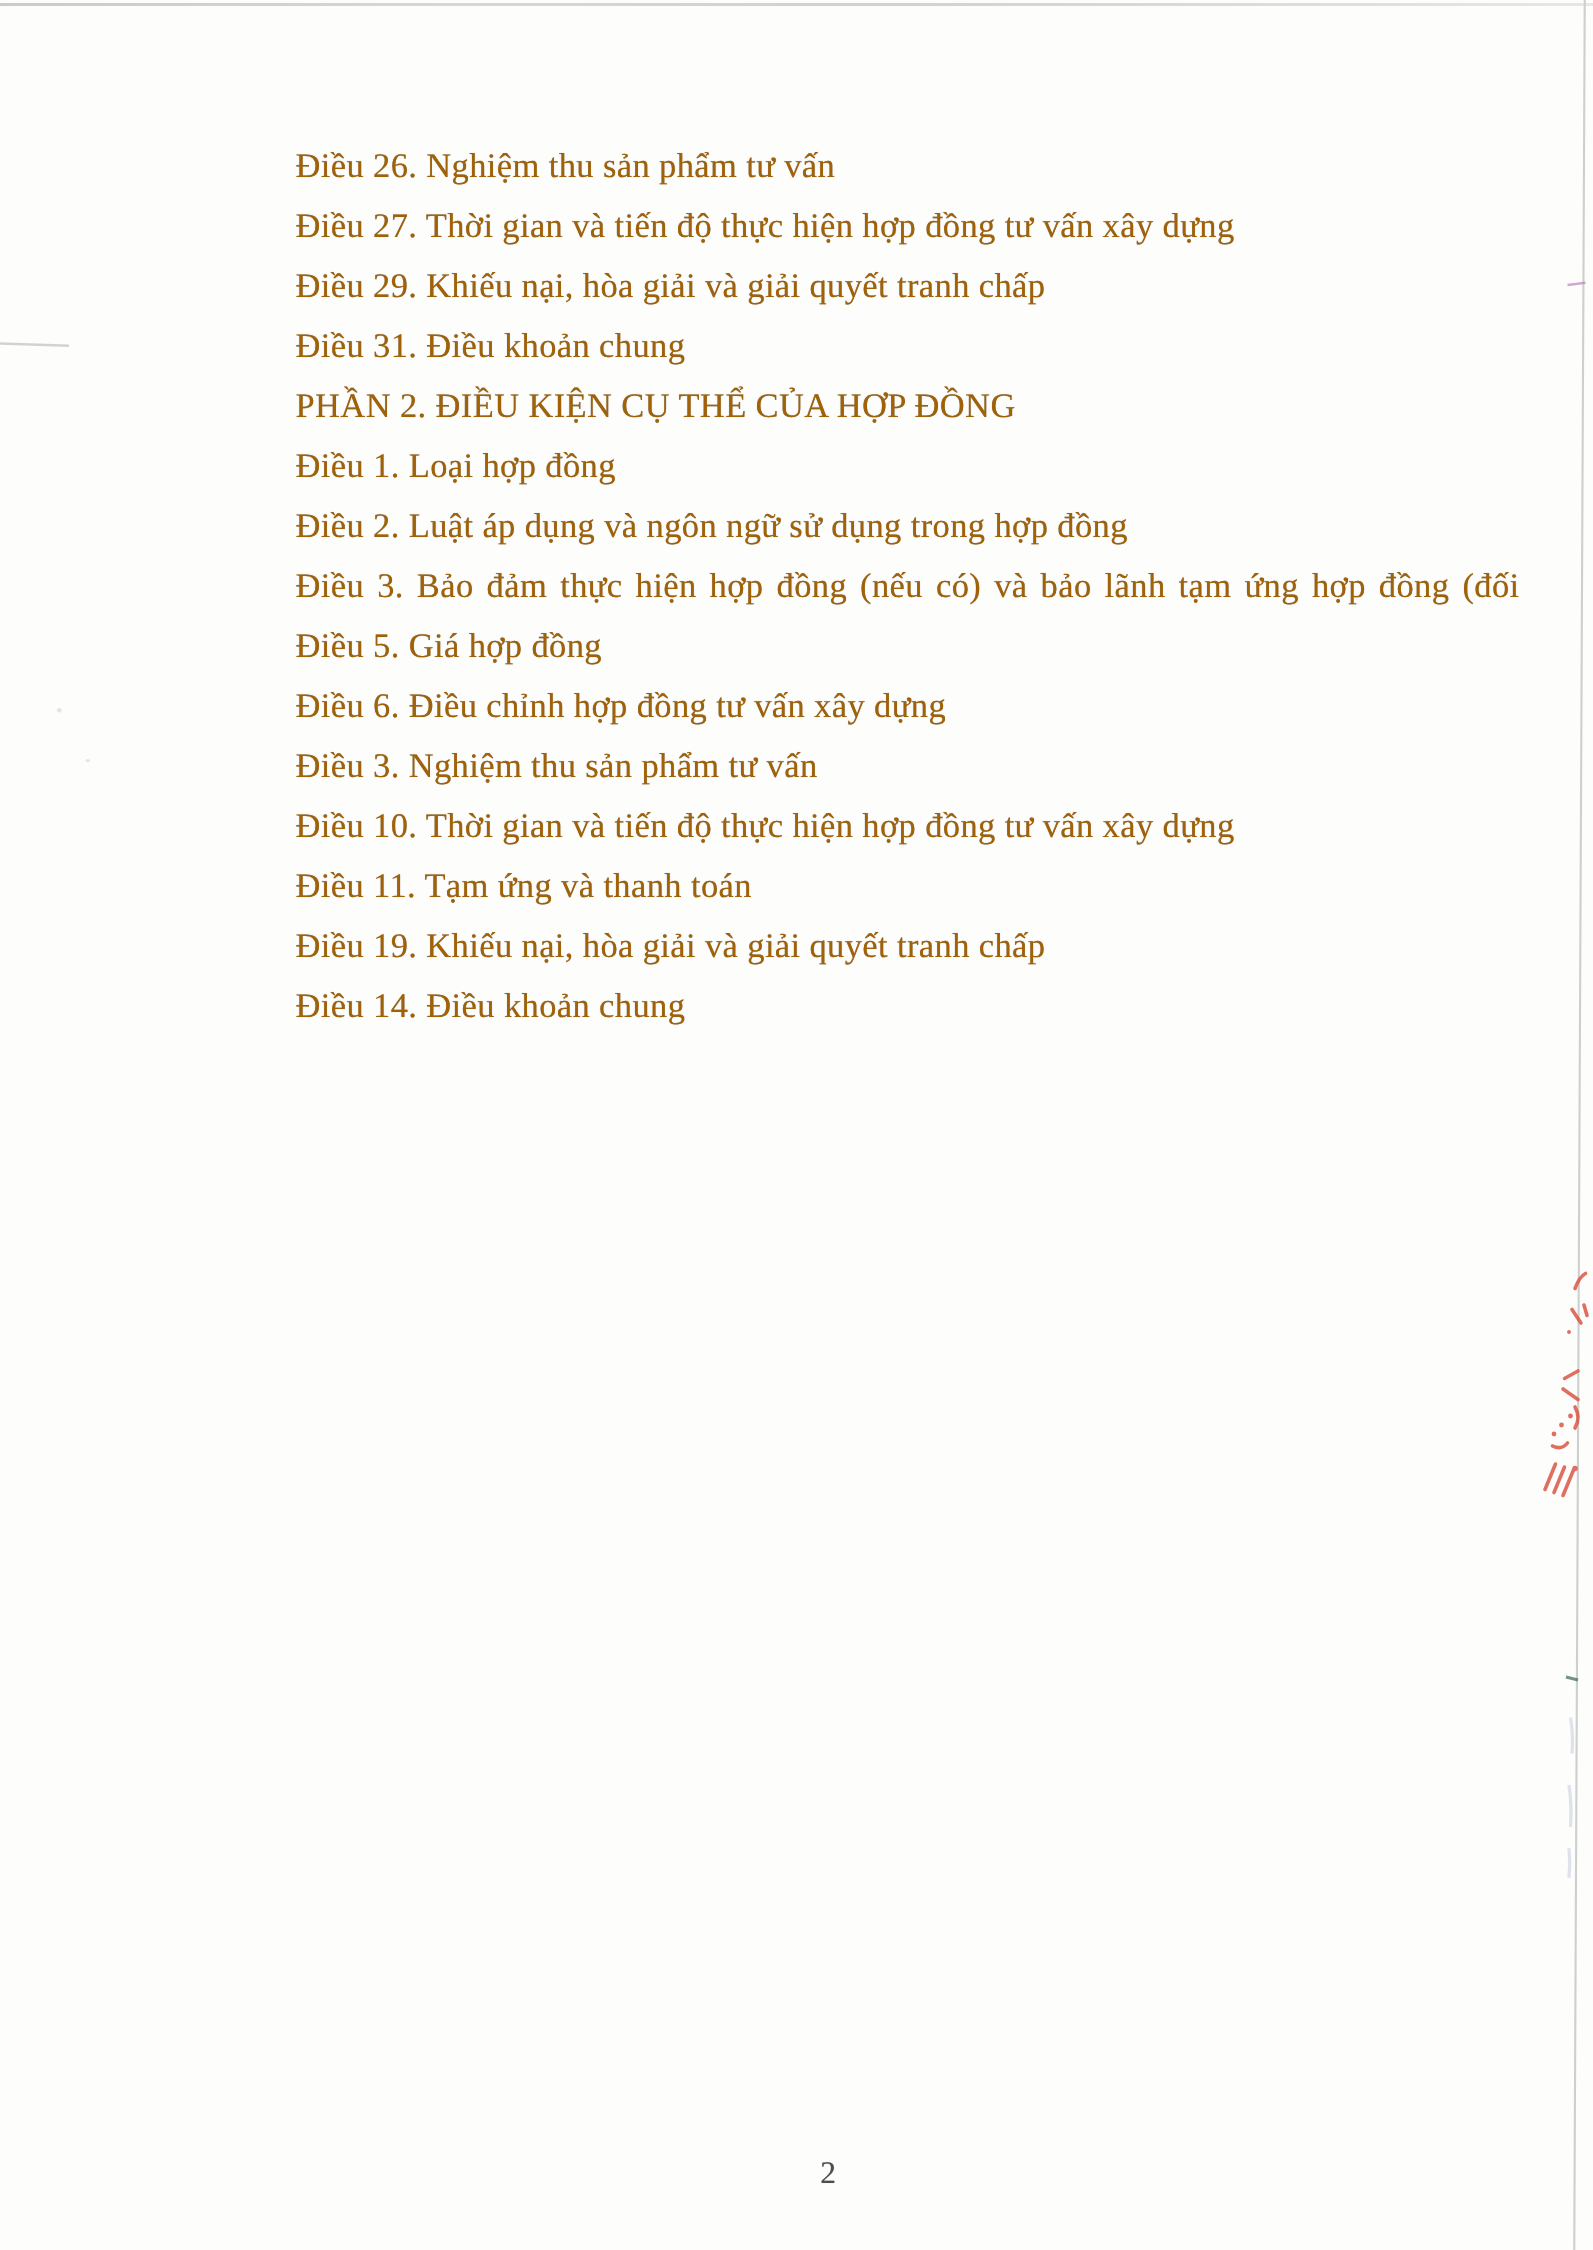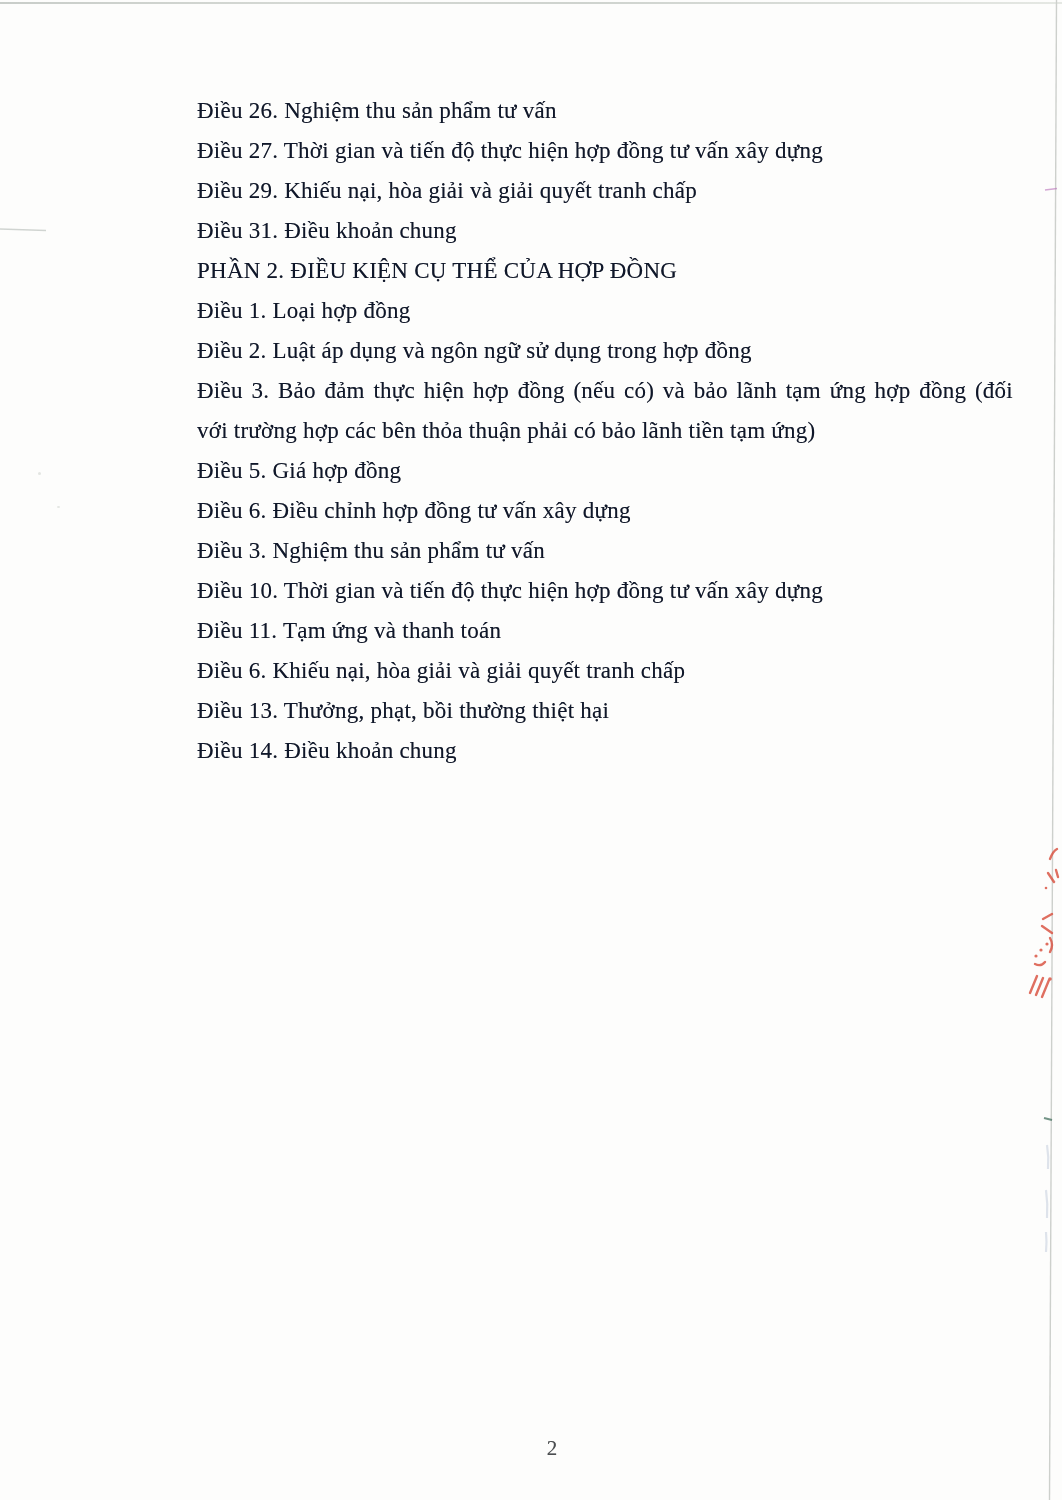--- a/index.html
+++ b/index.html
@@ -22,21 +22,21 @@
     width: 100%; height: 2px;
     background: linear-gradient(90deg,
       #b7bdb8 0%, #c7ccc6 28%, #bfc5bf 55%, #cdd2cc 78%, #dde1db 100%);
     opacity: .75;
   }
   .text-block {
     position: absolute;
     top: 91px;
     left: 197px;
     width: 816px;
-    color: #0f172a;
+    color: #a16207;
     font-size: 23px;
     letter-spacing: 0.25px;
     text-shadow: 0 0 0.5px rgba(65,66,68,0.55);
   }
   .text-block p {
     margin: 0;
     line-height: 40px;
     white-space: nowrap;
   }
   
@@ -76,28 +76,26 @@
 
   <div class="text-block">
     <p>Điều 26. Nghiệm thu sản phẩm tư vấn</p>
     <p>Điều 27. Thời gian và tiến độ thực hiện hợp đồng tư vấn xây dựng</p>
     <p>Điều 29. Khiếu nại, hòa giải và giải quyết tranh chấp</p>
     <p>Điều 31. Điều khoản chung</p>
     <p>PHẦN 2. ĐIỀU KIỆN CỤ THỂ CỦA HỢP ĐỒNG</p>
     <p>Điều 1. Loại hợp đồng</p>
     <p>Điều 2. Luật áp dụng và ngôn ngữ sử dụng trong hợp đồng</p>
     <p class="stretch">Điều 3. Bảo đảm thực hiện hợp đồng (nếu có) và bảo lãnh tạm ứng hợp đồng (đối</p>
-    <p>với trường hợp các bên thỏa thuận phải có bảo lãnh tiền tạm ứng)</p>
     <p>Điều 5. Giá hợp đồng</p>
     <p>Điều 6. Điều chỉnh hợp đồng tư vấn xây dựng</p>
     <p>Điều 3. Nghiệm thu sản phẩm tư vấn</p>
     <p>Điều 10. Thời gian và tiến độ thực hiện hợp đồng tư vấn xây dựng</p>
     <p>Điều 11. Tạm ứng và thanh toán</p>
-    <p>Điều 6. Khiếu nại, hòa giải và giải quyết tranh chấp</p>
-    <p>Điều 13. Thưởng, phạt, bồi thường thiệt hại</p>
+    <p>Điều 19. Khiếu nại, hòa giải và giải quyết tranh chấp</p>
     <p>Điều 14. Điều khoản chung</p>
   </div>
 
   <div class="page-number">2</div>
 
   <div class="speck" style="left:38px; top:472px; width:3px; height:3px;"></div>
   <div class="speck" style="left:57px; top:506px; width:3px; height:2px;"></div>
 
   <svg class="artifact-overlay" width="1062" height="1500" viewBox="0 0 1062 1500">
 

